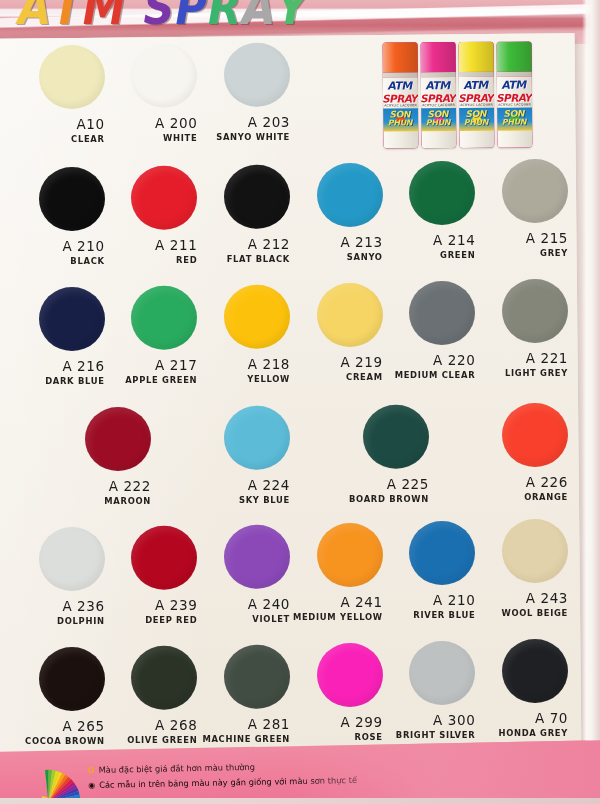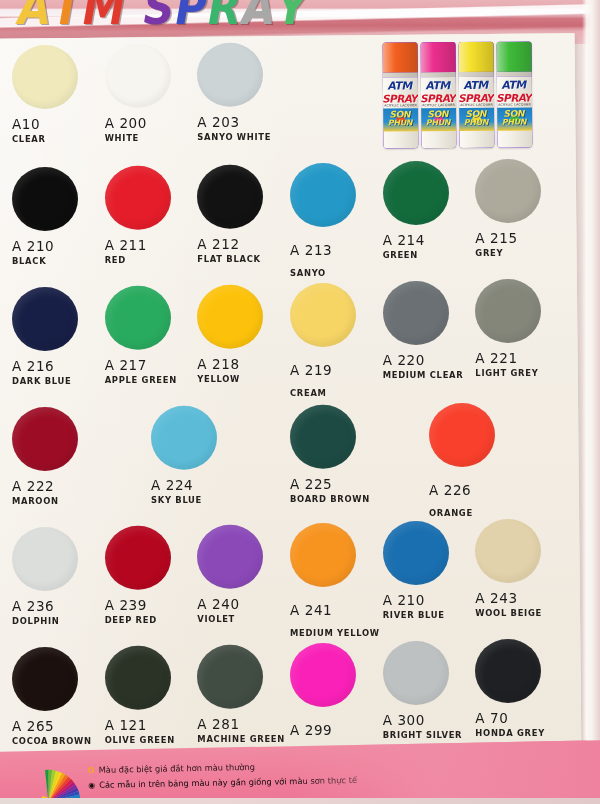--- a/index.html
+++ b/index.html
@@ -100,21 +100,21 @@
     display: flex;
     width: 100%;
     height: 120px;
   }
   .row.first { height: 122px; }
   .cell {
     flex: 1 1 0;
     position: relative;
     display: flex;
     flex-direction: column;
-    align-items: flex-start;
+    align-items: flex-end;
   }
   .swatch {
     width: 66px; height: 64px;
     border-radius: 50%;
     margin-top: 2px;
     box-shadow: inset -3px -4px 7px rgba(0,0,0,0.07),
                 inset 3px 4px 8px rgba(255,255,255,0.10);
   }
   .swatch.pale {
     box-shadow: inset -3px -4px 7px rgba(0,0,0,0.05);
@@ -135,38 +135,38 @@
     color: #24201e;
     letter-spacing: .7px;
     margin-top: 2px;
     white-space: nowrap;
   }
 
   
   .row .cell:nth-child(1) { transform: translateY(3.0px); }
   .row .cell:nth-child(2) { transform: translateY(1.8px); }
   .row .cell:nth-child(3) { transform: translateY(0.8px); }
-  .row .cell:nth-child(4) { transform: translateY(-1.0px); gap: 8px; }
+  .row .cell:nth-child(4) { transform: translateY(-1.0px); }
   .row .cell:nth-child(5) { transform: translateY(-3.0px); }
   .row .cell:nth-child(6) { transform: translateY(-5.0px); }
 
   
   .cans {
     position: absolute;
     left: 383px; top: 42px;
     width: 152px; height: 108px;
     display: flex;
     gap: 3px;
     transform: rotate(-0.4deg);
   }
   .can {
     position: relative;
     width: 35px; height: 106px;
     border-radius: 3px 3px 4px 4px;
-    background: #6d28d9;
+    background: #be185d;
     overflow: hidden;
     box-shadow: 0 1px 2px rgba(0,0,0,.18);
   }
   .can-cap {
     height: 30px; width: 100%;
     border-radius: 3px 3px 0 0;
     position: relative;
   }
   .can-cap::after {
     content:""; position:absolute; left:0; top:0; bottom:0; width:100%;
@@ -429,21 +429,21 @@
         </div>
       </div>
       <div class="row">
         <div class="cell">
           <div class="swatch" style="background: rgb(27, 16, 13);"></div>
           <div class="code">A 265</div>
           <div class="nm">COCOA BROWN</div>
         </div>
         <div class="cell">
           <div class="swatch" style="background: rgb(43, 51, 39);"></div>
-          <div class="code">A 121</div>
+          <div class="code">A 268</div>
           <div class="nm">OLIVE GREEN</div>
         </div>
         <div class="cell">
           <div class="swatch" style="background: rgb(65, 76, 67);"></div>
           <div class="code">A 281</div>
           <div class="nm">MACHINE GREEN</div>
         </div>
         <div class="cell">
           <div class="swatch" style="background: rgb(249, 33, 184);"></div>
           <div class="code">A 299</div>

